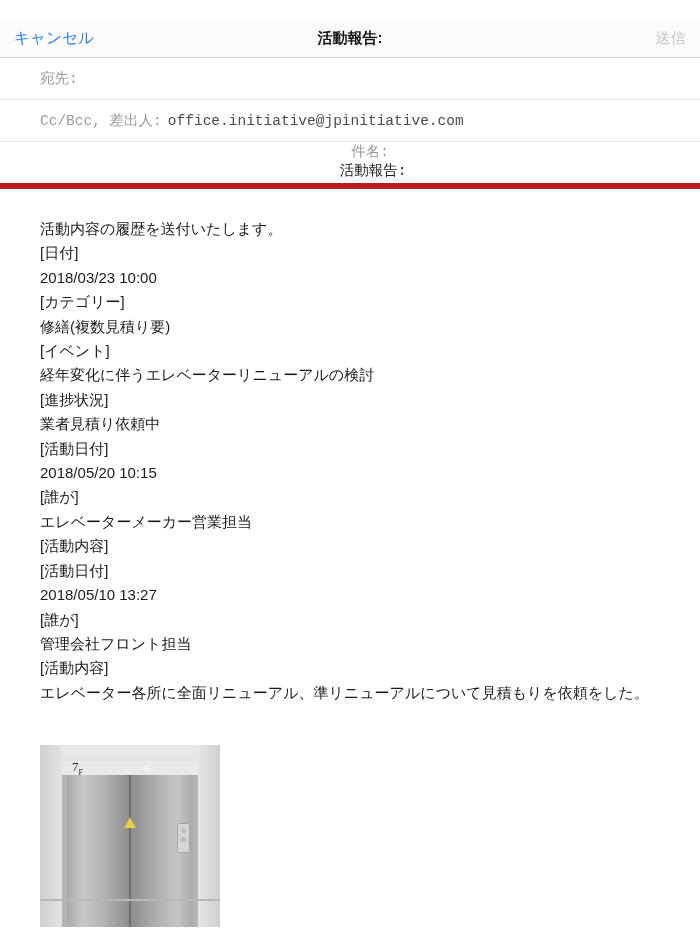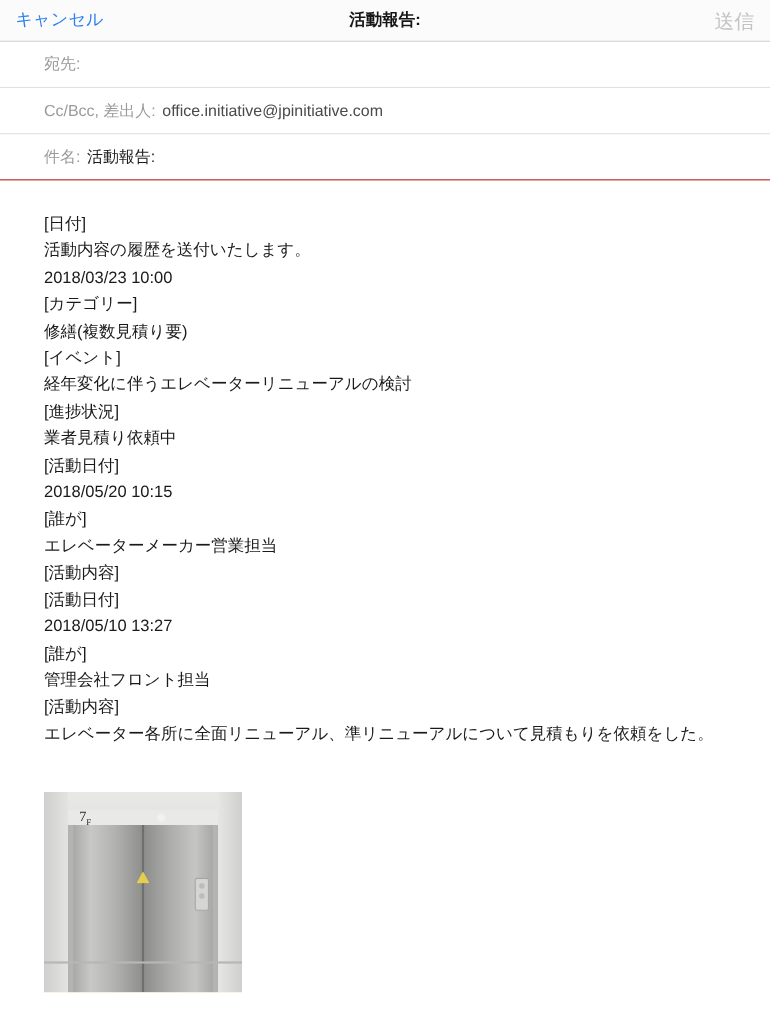--- a/index.html
+++ b/index.html
@@ -26,48 +26,50 @@
 
   
   .navbar {
     position: relative;
     height: 37px;
     flex: 0 0 37px;
     background: #fbfbfb;
     border-bottom: 1px solid #d3d3d3;
     display: flex;
     align-items: center;
+    margin-top: 20px;
   }
   .nav-cancel {
     position: absolute;
     left: 14px;
     font-size: 15.5px;
     color: #2d7ff0;
     letter-spacing: 0.2px;
     cursor: pointer;
   }
   .nav-title {
     width: 100%;
     text-align: center;
     font-size: 15px;
     font-weight: bold;
     color: #151515;
   }
   .nav-send {
     position: absolute;
     right: 14px;
-    font-size: 18px;
+    font-size: 15px;
     color: #c3c3c3;
     letter-spacing: 0.2px;
   }
 
   
   .fields {
     flex: 0 0 auto;
     background: #ffffff;
+    font-family: Liberation Mono, monospace;
   }
   .field-row {
     height: 41px;
     display: flex;
     align-items: center;
     padding: 0 0 0 40px;
     border-bottom: 1px solid #e2e2e2;
     font-size: 14.5px;
   }
   .field-label {
@@ -79,21 +81,22 @@
     margin-left: 6px;
     white-space: nowrap;
     overflow: hidden;
     text-overflow: ellipsis;
     text-align: center;
   }
   .field-value.dark {
     color: #1c1c1c;
   }
   .field-row.subject {
-    border-bottom: 1px solid #b91c1c;
+    border-bottom: 6px solid #b91c1c;
+    flex-direction: column;
   }
 
   
   .body-area {
     flex: 1 1 auto;
     padding: 28px 40px 0 40px;
     overflow: hidden;
   }
   .body-line {
     font-size: 15px;
@@ -244,22 +247,22 @@
     </div>
 
     <div class="field-row subject">
       <span class="field-label">件名:</span>
       <span class="field-value dark">活動報告:</span>
     </div>
 
   </div>
 
   <div class="body-area">
+    <div class="body-line">活動内容の履歴を送付いたします。</div>
     <div class="body-line">[日付]</div>
-    <div class="body-line">活動内容の履歴を送付いたします。</div>
     <div class="body-line">2018/03/23 10:00</div>
     <div class="body-line">[カテゴリー]</div>
     <div class="body-line">修繕(複数見積り要)</div>
     <div class="body-line">[イベント]</div>
     <div class="body-line">経年変化に伴うエレベーターリニューアルの検討</div>
     <div class="body-line">[進捗状況]</div>
     <div class="body-line">業者見積り依頼中</div>
     <div class="body-line">[活動日付]</div>
     <div class="body-line">2018/05/20 10:15</div>
     <div class="body-line">[誰が]</div>

